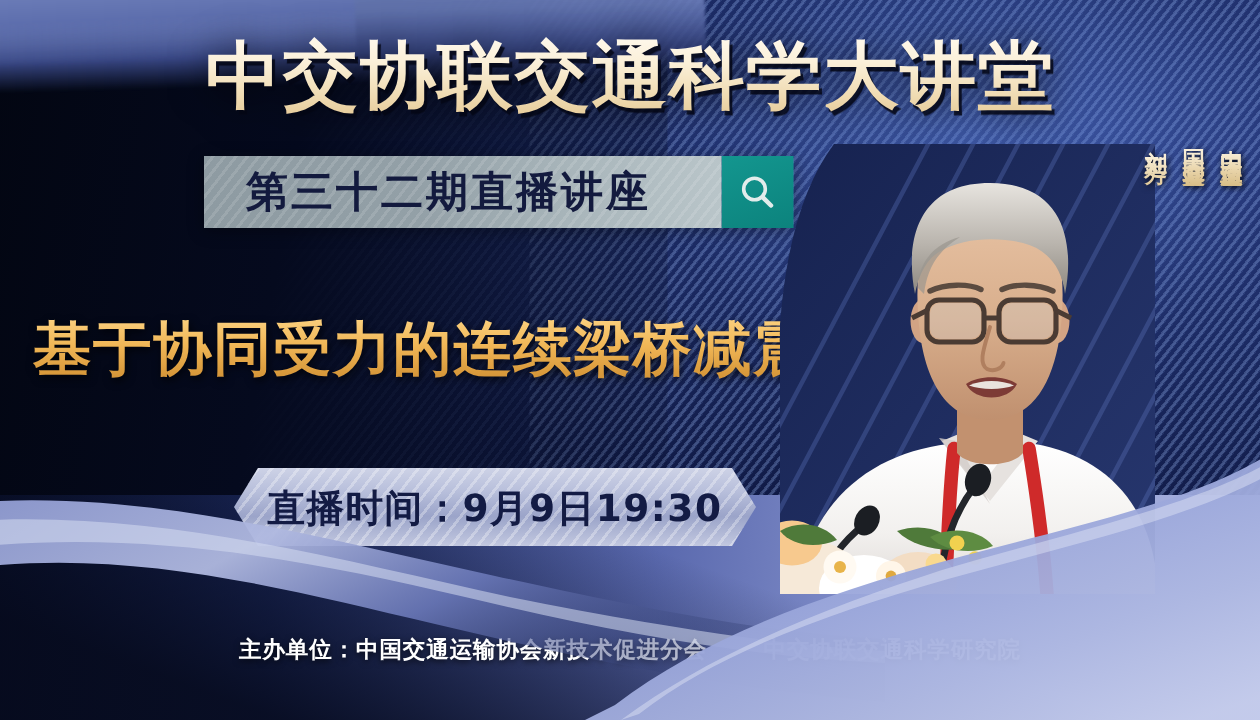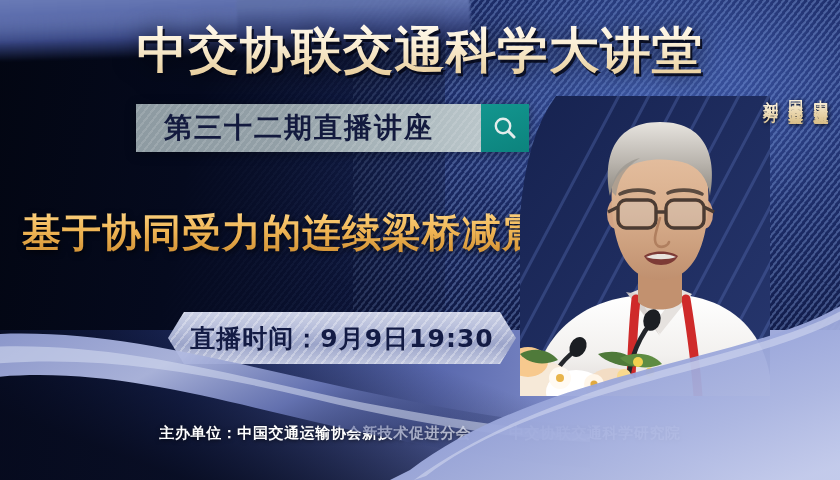--- a/index.html
+++ b/index.html
@@ -135,21 +135,21 @@
     font-family:"DejaVu Sans","Liberation Sans",sans-serif;
     background:linear-gradient(180deg,#ffd98c 0%,#f0b656 45%,#d99a3c 78%,#c98a33 100%);
     -webkit-background-clip:text;background-clip:text;
     color:transparent;-webkit-text-fill-color:transparent;
     filter:drop-shadow(1px 2px 3px rgba(0,0,0,.75));
     white-space:nowrap;
   }
 
   
   .time-plaque{
-    position:absolute;left:168px;top:312px;
+    position:absolute;left:156px;top:312px;
     width:348px;height:52px;
     background:linear-gradient(180deg,#cdd2e6 0%,#b8bfdb 30%,#9ba4c9 62%,#c2c8e0 100%);
     clip-path:polygon(16px 0,calc(100% - 16px) 0,100% 50%,calc(100% - 16px) 100%,16px 100%,0 50%);
     display:flex;align-items:center;justify-content:center;
     box-shadow:0 3px 14px rgba(0,0,0,.45);
     overflow:hidden;
   }
   .time-plaque::before{
     content:"";position:absolute;inset:0;
     background:repeating-linear-gradient(128deg,

